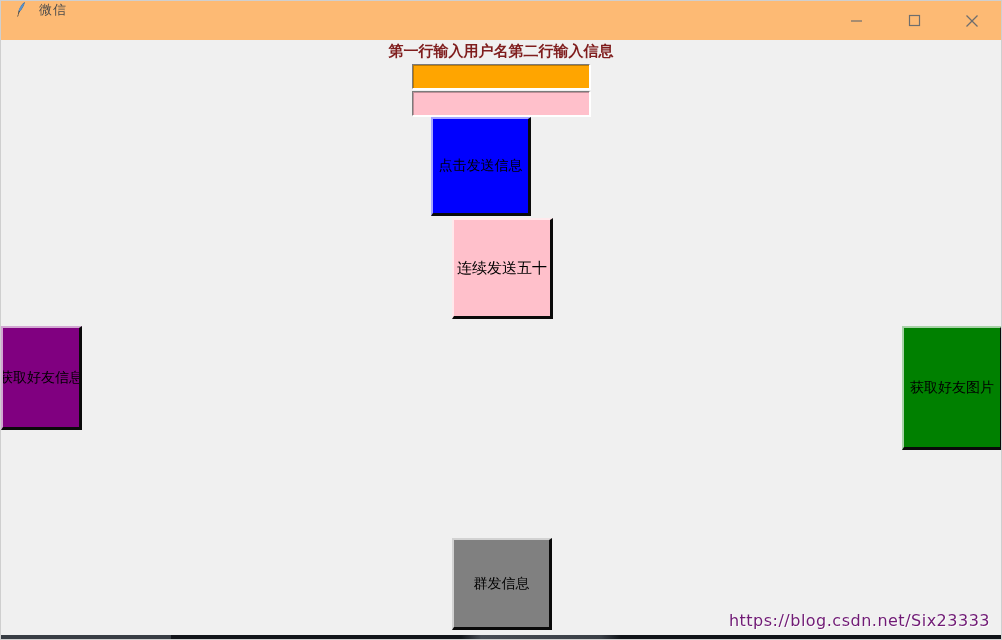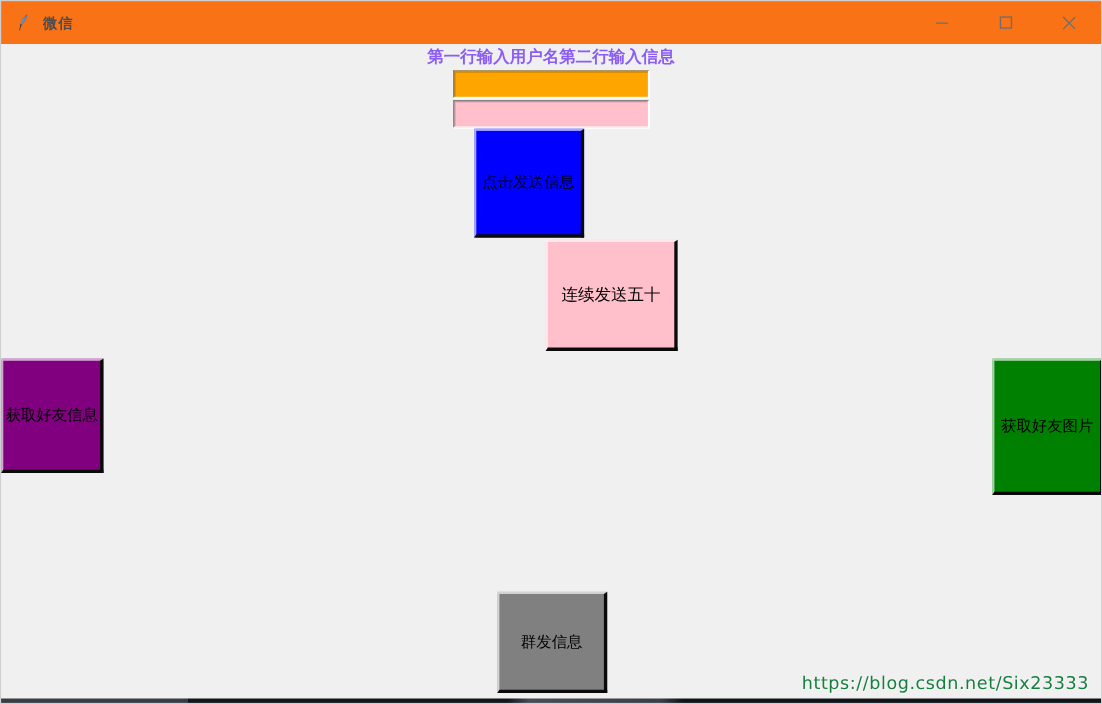--- a/index.html
+++ b/index.html
@@ -10,22 +10,22 @@
     position: relative;
     width: 1002px; height: 640px;
     background: #f0f0f0;
     border: 1px solid #cfcfcf;
     overflow: hidden;
   }
 
   
   .titlebar {
     position: absolute; left: 0; top: 0; right: 0; height: 39px;
-    background: #f97316;
-    display: flex; align-items: center; font-weight: bold;
+    background: #fdba74;
+    display: flex; align-items: flex-start;
   }
   .titlebar .app-icon {
     width: 17px; height: 17px; margin-left: 12px; flex: 0 0 auto;
   }
   .titlebar .title-text {
     margin-left: 9px; font-size: 13px; color: #4c4c4c;
     letter-spacing: 1px;
   }
   .win-controls {
     margin-left: auto; height: 100%; display: flex; align-items: stretch;
@@ -35,21 +35,21 @@
     display: flex; align-items: center; justify-content: center;
     color: #6e6e6e; font-size: 15px; cursor: default;
     background: transparent; border: none;
   }
   .win-btn svg { display: block; }
 
   
   .instruction-label {
     position: absolute; left: 0; right: 0; top: 41px;
     text-align: center;
-    font-size: 15px; font-weight: 700; color: #8b5cf6;
+    font-size: 15px; font-weight: 700; color: #7f1d1d;
   }
 
   .tk-entry {
     position: absolute; left: 411px; width: 178px; height: 25px;
     border: 1px solid;
     border-color: #7b7b7b #ffffff #ffffff #7b7b7b;
     box-shadow: 1px 1px 0 #ffffff, inset 1px 1px 0 rgba(0,0,0,0.25);
     outline: none;
     padding: 0 4px;
     font-size: 13px; color: #000;
@@ -63,28 +63,28 @@
     font-family: "DejaVu Sans", "Liberation Sans", sans-serif;
     font-size: 14px; font-weight: 500; color: #000;
     border-style: solid;
     border-width: 2px 3px 3px 2px;
     border-color: rgba(255,255,255,0.65) #0a0a0a #0a0a0a rgba(255,255,255,0.65);
     cursor: default;
     white-space: nowrap;
     overflow: hidden;
   }
   .btn-send        { left: 430px; top: 116px; width: 100px; height: 99px;  }
-  .btn-send-fifty  { left: 451px; top: 217px; width: 120px; height: 101px; font-size: 15px; margin-left: 44px; }
-  .btn-friend-info { left: 0px;   top: 325px; width: 93px; height: 104px; }
+  .btn-send-fifty  { left: 451px; top: 217px; width: 101px; height: 101px; font-size: 15px; }
+  .btn-friend-info { left: 0px;   top: 325px; width: 81px; height: 104px; }
   .btn-friend-img  { left: 901px; top: 325px; width: 101px; height: 124px; }
   .btn-mass-send   { left: 451px; top: 537px; width: 100px; height: 92px; }
 
   .watermark {
     position: absolute; right: 11px; bottom: 9px;
-    font-size: 16px; color: #15803d;
+    font-size: 16px; color: #701a75;
     text-shadow: 1px 1px 0 #fbfbfb;
     letter-spacing: 0.5px;
   }
 
   .bottom-strip {
     position: absolute; left: 0; right: 0; bottom: 0; height: 4px;
     background: linear-gradient(to right,
       #383d44 0%, #383d44 17%,
       #12151a 17%, #12151a 46%,
       #474c54 48%, #3a3f46 60%,

